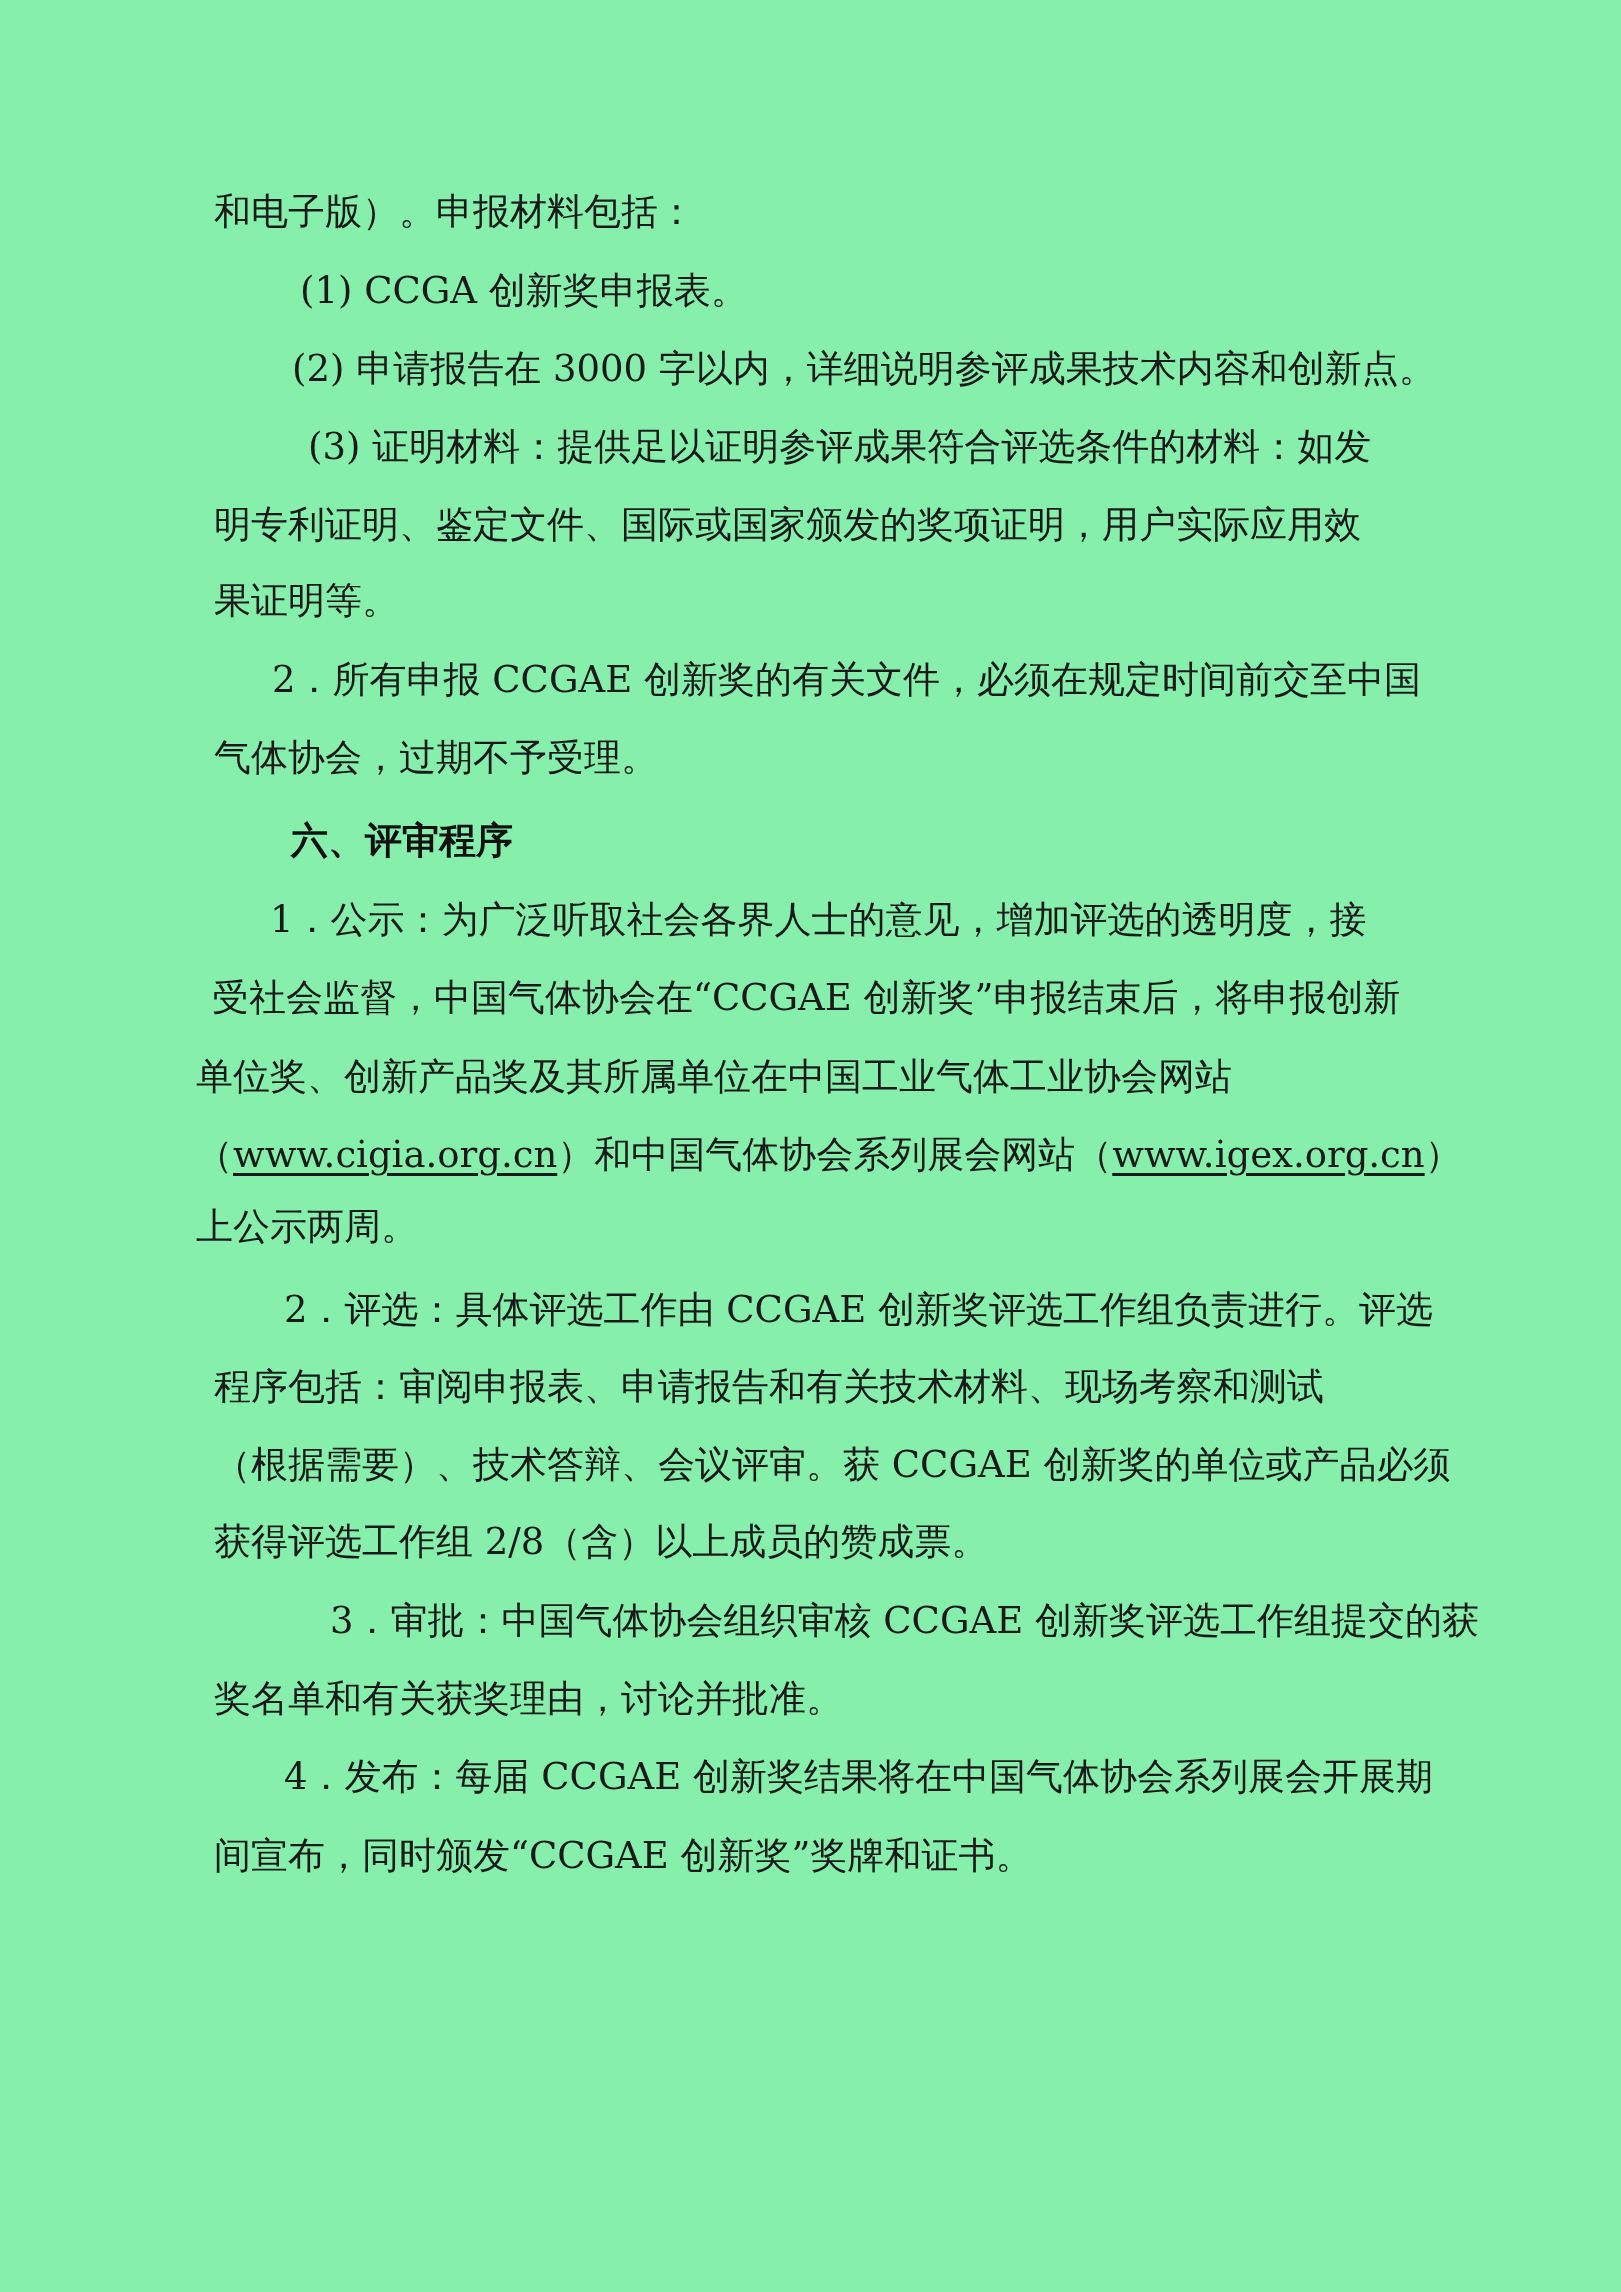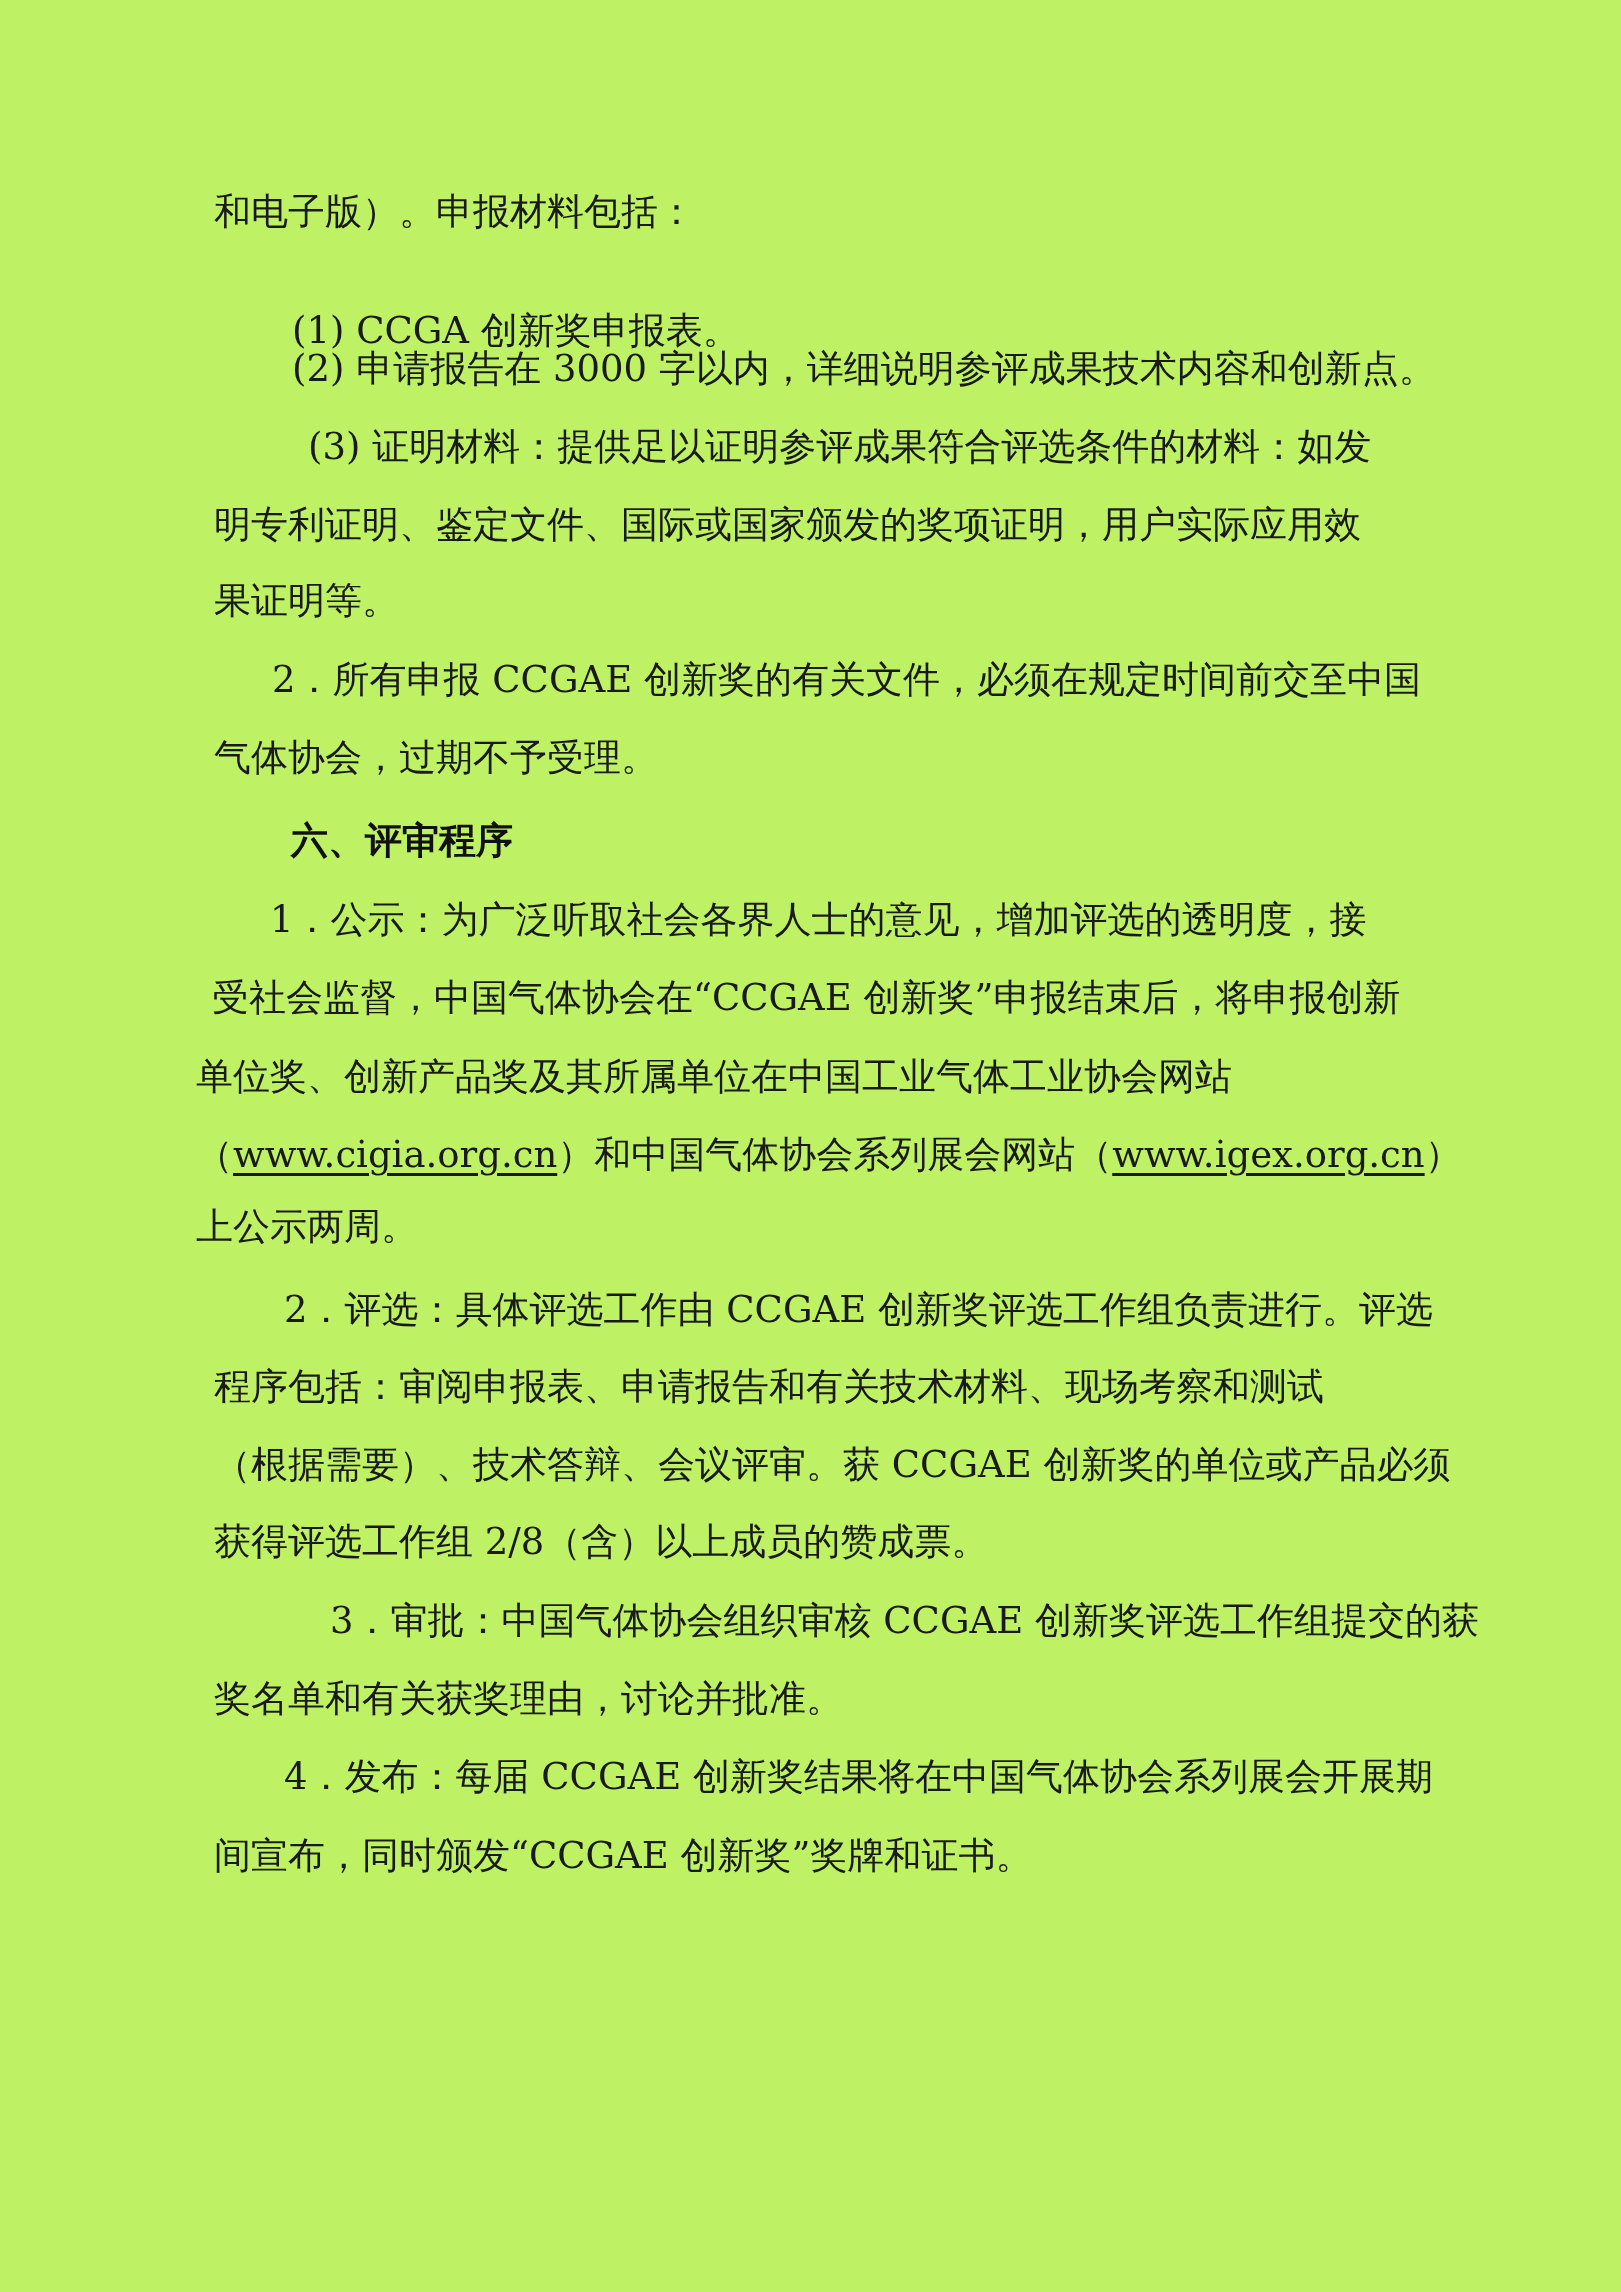--- a/index.html
+++ b/index.html
@@ -1,17 +1,17 @@
 <!DOCTYPE html>
 <html><head>
 <meta charset="utf-8">
 <style>
   html, body { margin: 0; padding: 0; background: #ffffff; }
   body { width: 1621px; height: 2293px; position: relative; overflow: hidden; }
-  .page { position: absolute; left: 0; top: 0; width: 1621px; height: 2293px; background: #bef264; }
+  .page { position: absolute; left: 0; top: 0; width: 1621px; height: 2293px; background: #86efac; }
   .line {
     position: absolute;
     font-family: "DejaVu Serif", "Liberation Serif", serif;
     font-size: 37px;
     line-height: 45px;
     color: #1a1a1a;
     white-space: nowrap;
     letter-spacing: 0px;
   }
   .heading {
@@ -22,21 +22,21 @@
   }
   .link { text-decoration: underline; text-decoration-thickness: 2.9px; text-underline-offset: 5.9px; color: #1a1a1a; }
 </style>
 </head>
 <body>
 
 <div class="page">
 
   <div class="line" style="left:214px; top:189px;">和电子版）。申报材料包括：</div>
 
-  <div class="line" style="left:292px; top:268px;margin-top:40px;">
+  <div class="line" style="left:300px; top:268px;">
     <span>(1)</span>
     <span>CCGA 创新奖申报表。</span>
   </div>
 
   <div class="line" style="left:292px; top:346px;">
     <span>(2)</span>
     <span>申请报告在 3000 字以内，详细说明参评成果技术内容和创新点。</span>
   </div>
 
   <div class="line" style="left:308px; top:424px;">

